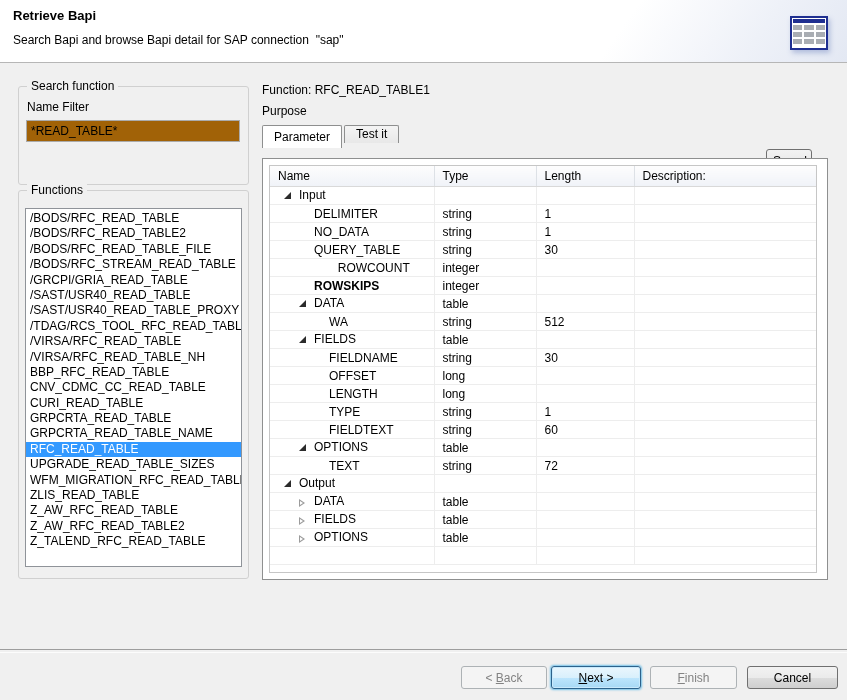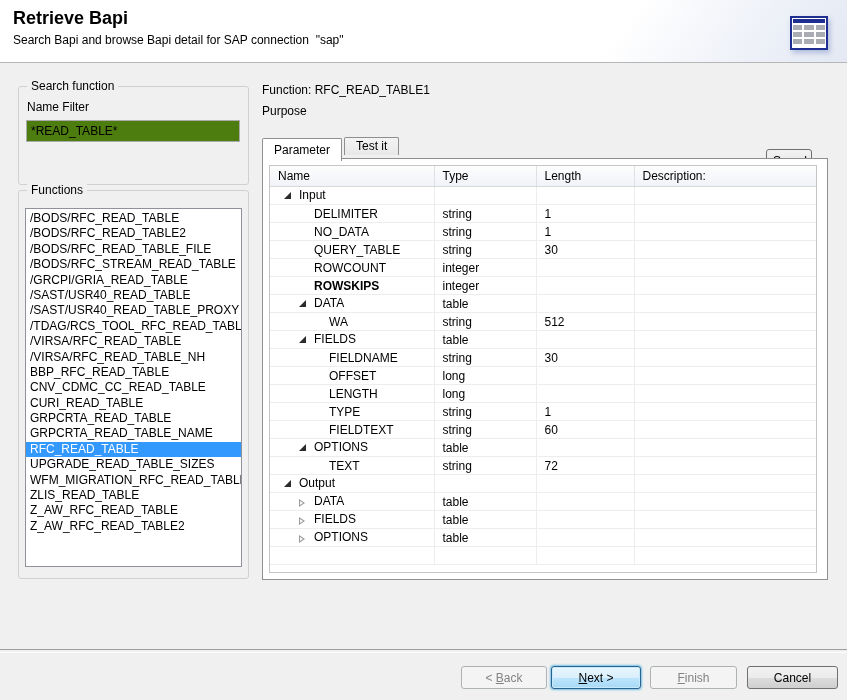--- a/index.html
+++ b/index.html
@@ -3,50 +3,50 @@
 <meta charset="utf-8">
 <style>
   html,body{margin:0;padding:0;}
   body{font-family:"Liberation Sans","DejaVu Sans",sans-serif;font-size:12px;color:#000;}
   #window{position:relative;width:847px;height:700px;background:#f0f0f0;overflow:hidden;}
 
   
   #header{position:absolute;left:0;top:0;width:847px;height:62px;
     background:linear-gradient(125deg,#ffffff 72%,#eef1f8 88%,#e3e8f3 100%);
     border-bottom:1px solid #b6b6b6;}
-  #title{position:absolute;left:13px;top:8px;font-size:18px;font-weight:bold;}
+  #title{position:absolute;left:13px;top:8px;font-size:13px;font-weight:bold;}
   #subtitle{position:absolute;left:13px;top:33px;font-size:12px;white-space:pre;}
   #header-icon{position:absolute;right:19px;top:16px;width:34px;height:30px;
     border:2px solid #1f2f91;background:#fff;box-shadow:2px 3px 5px rgba(110,130,190,.45);}
   #header-icon .bar{height:4px;background:#1f2f91;margin:1px 1px 0 1px;}
   #header-icon .grid{display:grid;grid-template-columns:repeat(3,1fr);grid-template-rows:repeat(3,1fr);
     gap:2px;background:#fff;padding:2px 1px 1px 1px;height:19px;}
   #header-icon .grid span{background:#a9adb3;}
 
   
   .groupbox{position:absolute;border:1px solid #d0d0d0;border-radius:3px;}
   .groupbox .legend{position:absolute;top:-8px;left:8px;background:#f0f0f0;padding:0 4px;}
 
   #search-group{left:18px;top:86px;width:229px;height:97px;}
   #name-filter-label{position:absolute;left:8px;top:13px;}
   #name-filter-input{position:absolute;left:7px;top:33px;width:204px;height:18px;
-    border:1px solid #ababab;background:#4d7c0f;font:12px "Liberation Sans",sans-serif;padding:1px 4px;}
+    border:1px solid #ababab;background:#a16207;font:12px "Liberation Sans",sans-serif;padding:1px 4px;}
   #search-button{position:absolute;right:6px;top:62px;width:46px;height:23px;}
 
   #functions-group{left:18px;top:190px;width:229px;height:387px;}
   #functions-list{position:absolute;left:6px;top:17px;width:215px;height:355px;
     border:1px solid #8f9399;background:#fff;overflow:hidden;padding-top:2px;}
   .list-item{height:15.4px;line-height:15.4px;padding-left:4px;white-space:nowrap;}
   .list-item.selected{background:#3399ff;color:#fff;}
 
   
   #function-line{position:absolute;left:262px;top:83px;}
   #purpose-line{position:absolute;left:262px;top:104px;}
 
-  #detail-tabs{position:absolute;left:262px;top:138px;height:23px;display:flex;align-items:center;z-index:2;}
+  #detail-tabs{position:absolute;left:262px;top:125px;height:23px;display:flex;align-items:flex-start;z-index:2;}
   .tab{border:1px solid #8e8f8f;border-bottom:none;padding:0 11px;white-space:nowrap;}
   .tab.active{background:#fff;height:22px;line-height:22px;border-top-left-radius:2px;border-top-right-radius:2px;}
   .tab.inactive{background:linear-gradient(#f4f4f4,#e8e8e8);height:17px;line-height:17px;margin-left:2px;margin-bottom:7px;
     border-top-left-radius:2px;border-top-right-radius:2px;}
 
   #tab-panel{position:absolute;left:262px;top:158px;width:564px;height:420px;background:#fff;border:1px solid #8e8f8f;z-index:1;}
   #param-table-wrap{position:absolute;left:6px;top:6px;width:546px;height:406px;border:1px solid #c6c6c6;background:#fff;overflow:hidden;}
   table{border-collapse:collapse;table-layout:fixed;width:100%;font-size:12px;}
   col.c-name{width:164px;} col.c-type{width:102px;} col.c-length{width:98px;}
   thead th{height:20px;background:linear-gradient(#fdfdfd,#f0f3f8);font-weight:normal;text-align:left;
@@ -126,20 +126,21 @@
         <div class="list-item">CNV_CDMC_CC_READ_TABLE</div>
         <div class="list-item">CURI_READ_TABLE</div>
         <div class="list-item">GRPCRTA_READ_TABLE</div>
         <div class="list-item">GRPCRTA_READ_TABLE_NAME</div>
         <div class="list-item selected">RFC_READ_TABLE</div>
         <div class="list-item">UPGRADE_READ_TABLE_SIZES</div>
         <div class="list-item">WFM_MIGRATION_RFC_READ_TABLE</div>
         <div class="list-item">ZLIS_READ_TABLE</div>
         <div class="list-item">Z_AW_RFC_READ_TABLE</div>
         <div class="list-item">Z_AW_RFC_READ_TABLE2</div>
+        <div class="list-item">Z_TALEND_RFC_READ_TABLE</div>
       </div>
   </div>
 
   <div id="function-line">Function: RFC_READ_TABLE1</div>
   <div id="purpose-line">Purpose</div>
 
   <div id="detail-tabs">
       <div class="tab active">Parameter</div>
       <div class="tab inactive">Test it</div>
     </div>
@@ -180,21 +181,21 @@
               <td>1</td>
               <td></td>
             </tr>
             <tr>
               <td class="name-cell" style="padding-left: 29px;"><span class="expander"></span><span>QUERY_TABLE</span></td>
               <td>string</td>
               <td>30</td>
               <td></td>
             </tr>
             <tr>
-              <td class="name-cell" style="padding-left: 29px;"><span class="expander"></span><span>ROWCOUNT</span></td>
+              <td class="name-cell" style="padding-left: 29px; text-align: center;"><span class="expander"></span><span>ROWCOUNT</span></td>
               <td>integer</td>
               <td></td>
               <td></td>
             </tr>
             <tr>
               <td class="name-cell" style="padding-left: 29px; font-weight: bold;"><span class="expander"></span><span>ROWSKIPS</span></td>
               <td>integer</td>
               <td></td>
               <td></td>
             </tr>

